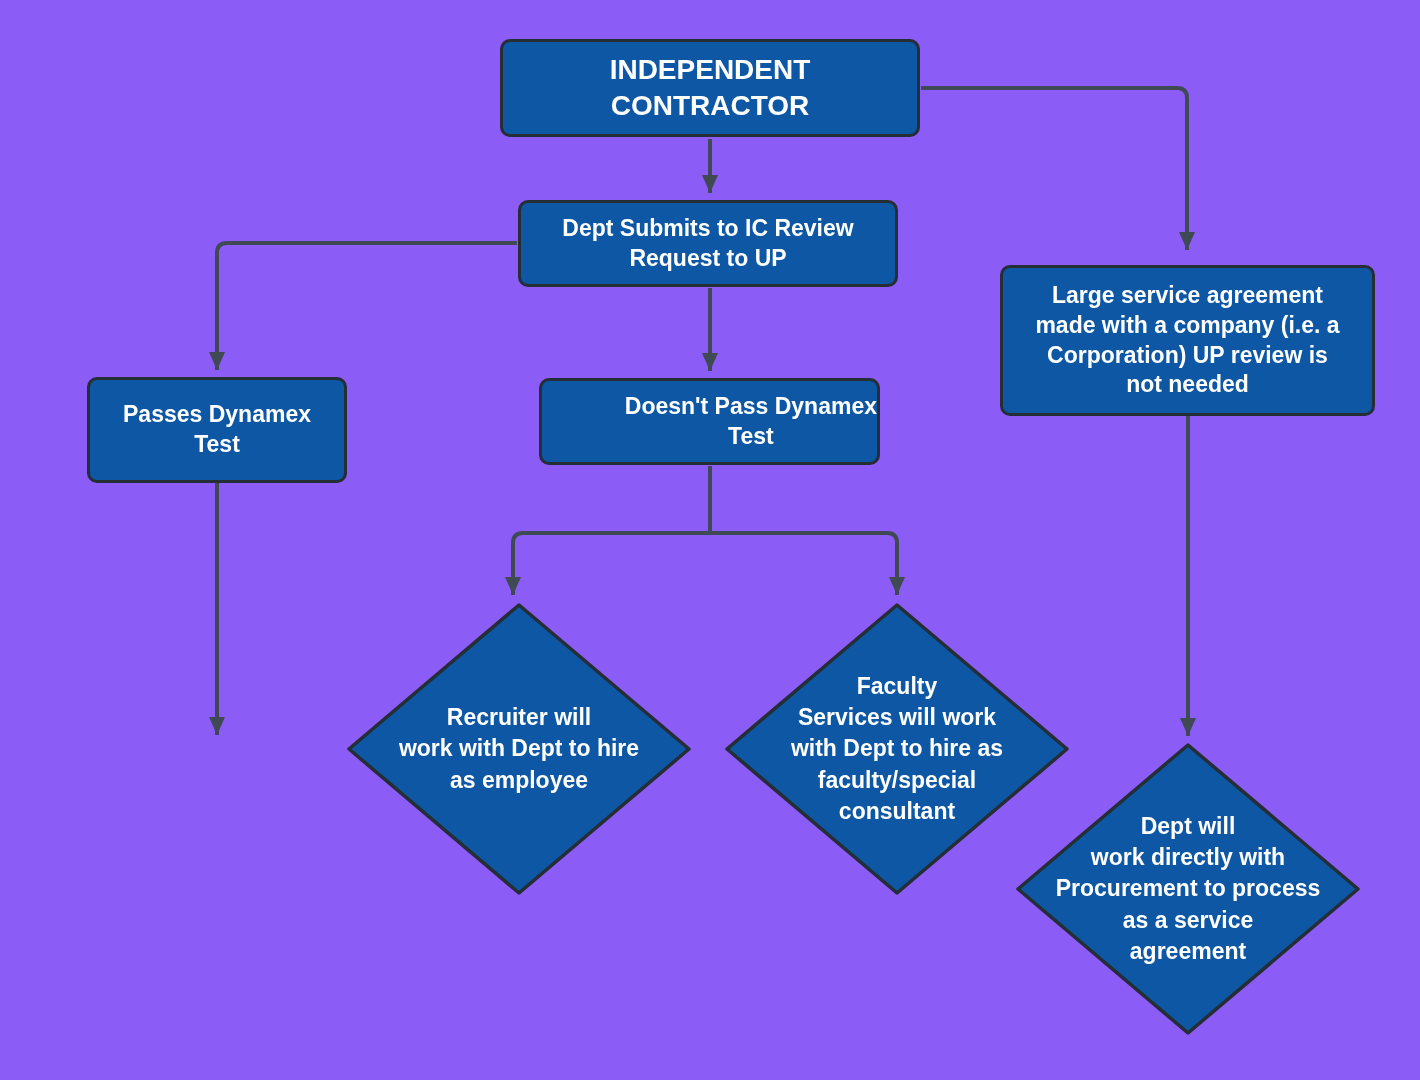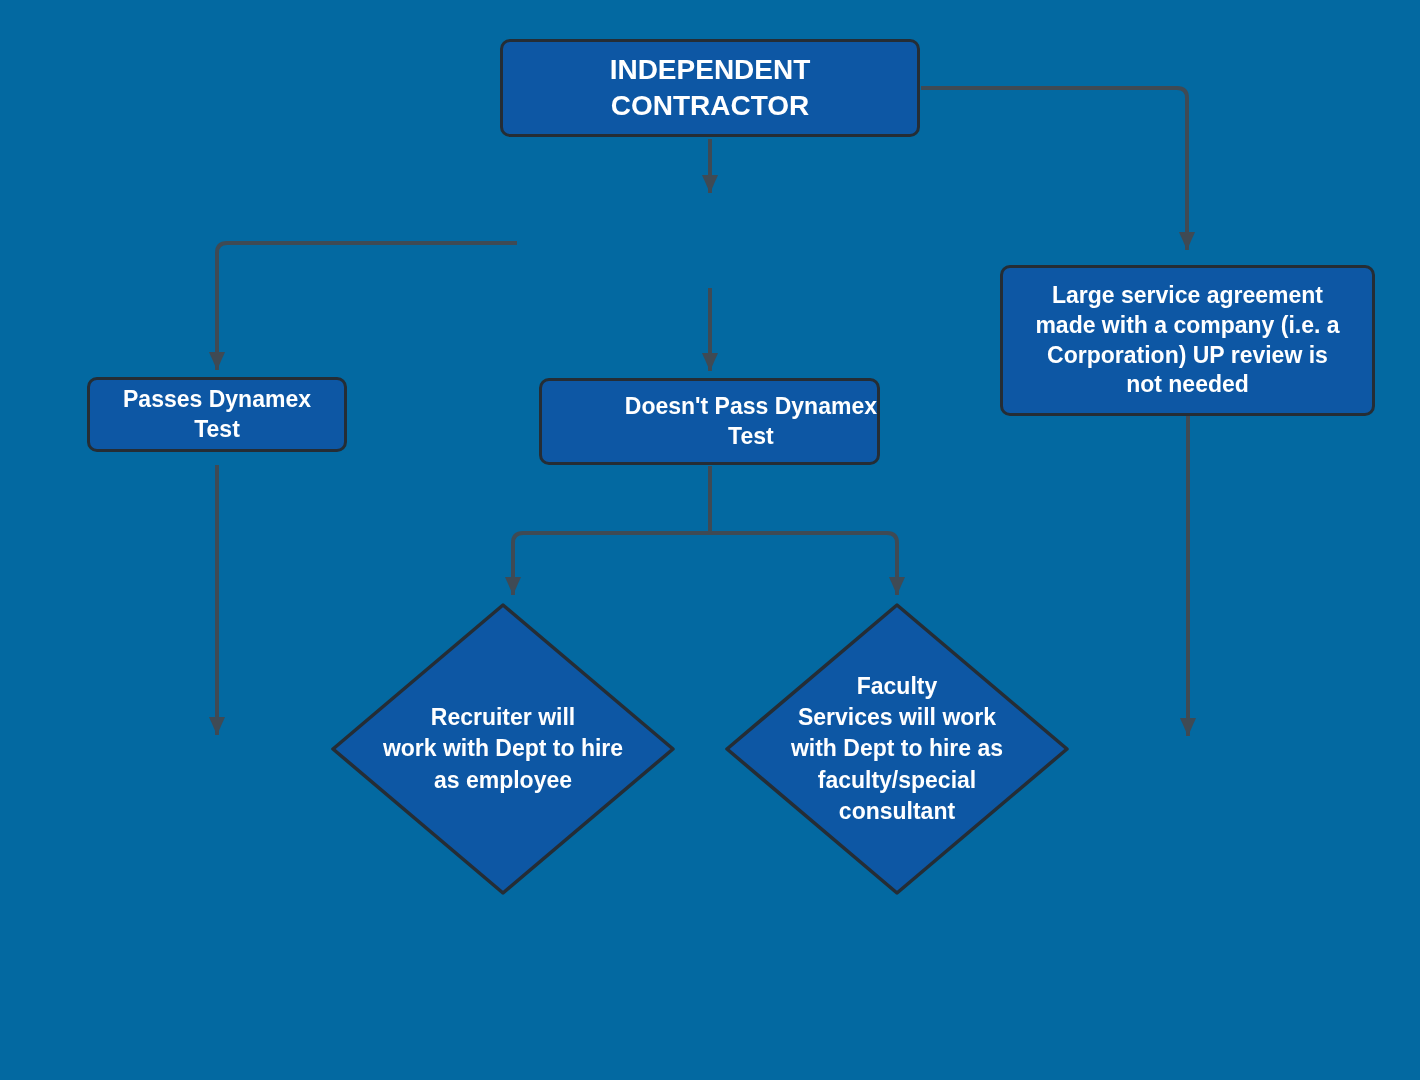--- a/index.html
+++ b/index.html
@@ -5,21 +5,21 @@
   html, body {
     margin: 0;
     padding: 0;
     background: #ffffff;
     font-family: "Liberation Sans", sans-serif;
   }
   .canvas {
     position: relative;
     width: 1420px;
     height: 1080px;
-    background: #0369a1;
+    background: #8b5cf6;
     overflow: hidden;
   }
   .edges-layer {
     position: absolute;
     left: 0;
     top: 0;
     width: 1420px;
     height: 1080px;
   }
   .rect-node {
@@ -56,24 +56,24 @@
     color: #ffffff;
     font-weight: bold;
     text-align: center;
     white-space: pre-line;
     line-height: 1.35;
     font-size: 23px;
   }
   #node-independent-contractor { left: 500px; top: 39px;  width: 420px; height: 98px;  font-size: 28px; }
   #node-dept-submits          { left: 518px; top: 200px; width: 380px; height: 87px;  }
   #node-large-service         { left: 1000px; top: 257px; width: 375px; height: 151px; margin-top: 8px; }
-  #node-passes-test           { left: 87px;  top: 377px; width: 260px; height: 75px;  }
+  #node-passes-test           { left: 87px;  top: 377px; width: 260px; height: 106px;  }
   #node-doesnt-pass-test      { left: 539px; top: 378px; width: 341px; height: 87px; justify-content: flex-end;  }
   #node-up-approves           { left: 45px;   top: 742px; width: 344px; height: 292px; }
-  #node-recruiter             { left: 331px;  top: 603px; width: 344px; height: 292px; }
+  #node-recruiter             { left: 347px;  top: 603px; width: 344px; height: 292px; }
   #node-faculty-services      { left: 725px;  top: 603px; width: 344px; height: 292px; }
   #node-dept-procurement      { left: 1016px; top: 743px; width: 344px; height: 292px; }
 </style>
 </head>
 <body>
 
 <div class="canvas">
 
   <svg class="edges-layer" width="1420" height="1080" viewBox="0 0 1420 1080">
     <defs>
@@ -92,20 +92,24 @@
       <path d="M710 533 L887 533 Q897 533 897 543 L897 595" marker-end="url(#arrow)"></path>
       <path d="M1188 409 L1188 736" marker-end="url(#arrow)"></path>
     </g>
   </svg>
 
   <div class="rect-node" id="node-independent-contractor">
     <span>INDEPENDENT
 CONTRACTOR</span>
   </div>
 
+  <div class="rect-node" id="node-dept-submits">
+    <span>Dept Submits to IC Review
+Request to UP</span>
+  </div>
 
   <div class="rect-node" id="node-large-service">
     <span>Large service agreement
 made with a company (i.e. a
 Corporation) UP review is
 not needed</span>
   </div>
 
   <div class="rect-node" id="node-passes-test">
     <span>Passes Dynamex
@@ -131,14 +135,24 @@
     <svg width="344" height="292" viewBox="0 0 344 292">
       <polygon points="172,2 342,146 172,290 2,146" fill="#0D57A4" stroke="#252D35" stroke-width="3.5" stroke-linejoin="round"></polygon>
     </svg>
     <div class="diamond-label">Faculty
 Services will work
 with Dept to hire as
 faculty/special
 consultant</div>
   </div>
 
+  <div class="diamond-node" id="node-dept-procurement">
+    <svg width="344" height="292" viewBox="0 0 344 292">
+      <polygon points="172,2 342,146 172,290 2,146" fill="#0D57A4" stroke="#252D35" stroke-width="3.5" stroke-linejoin="round"></polygon>
+    </svg>
+    <div class="diamond-label">Dept will
+work directly with
+Procurement to process
+as a service
+agreement</div>
+  </div>
 
 </div>
 
 </body></html>

